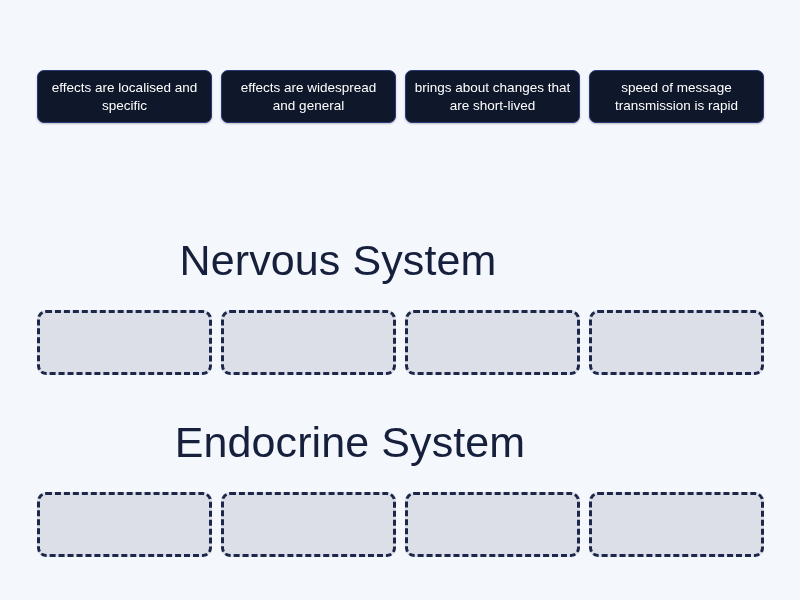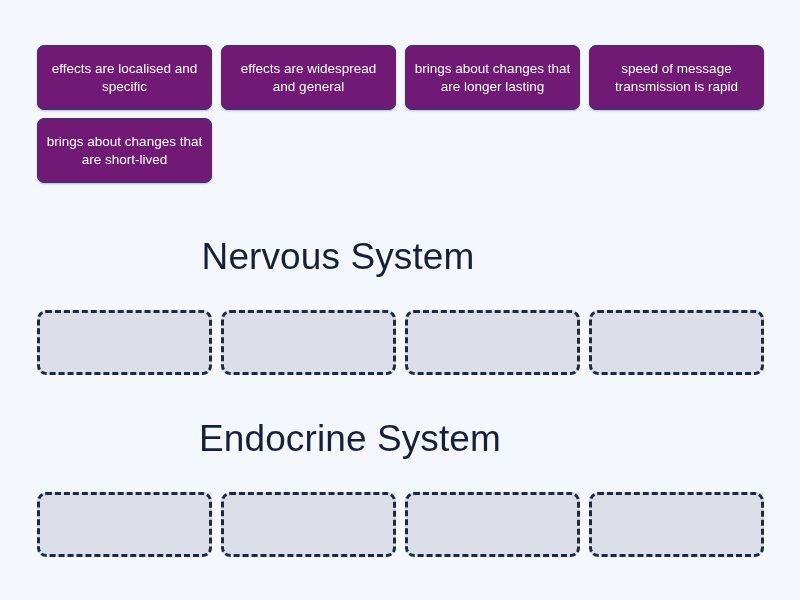--- a/index.html
+++ b/index.html
@@ -30,57 +30,58 @@
     left: 37px;
     top: 45px;
     width: 731px;
     display: flex;
     flex-wrap: wrap;
     gap: 8px 9px;
   }
 
   .tile {
     width: 175px;
-    height: 65px;
-    background: #701a75;
+    height: 53px;
+    background: #0f172a;
     border: 1px solid #2a3a78;
     border-radius: 7px;
     color: #ffffff;
     font-size: 13.5px;
     line-height: 1.28;
     font-weight: 400;
     display: flex;
     align-items: center;
     justify-content: center;
     text-align: center;
     padding: 4px 8px;
     cursor: grab;
     user-select: none;
     box-shadow: 0 1px 2px rgba(10,16,45,0.25);
+    margin-top: 25px;
   }
 
   .tile-text {
     display: block;
     width: 100%;
   }
 
   
   .group {
     position: absolute;
     left: 0;
     width: 800px;
   }
 
   .group-nervous  { top: 236px; }
   .group-endocrine{ top: 418px; padding-left: 12px; }
 
   .group-title {
     width: 676px;
     text-align: center;
-    font-size: 37px;
+    font-size: 43px;
     font-weight: 400;
     color: #16203c;
     letter-spacing: 0.1px;
     line-height: 1.15;
     padding-bottom: 4px;
   }
 
   .slot-row {
     position: absolute;
     left: 37px;
@@ -108,31 +109,28 @@
 
     <div class="tile">
       <span class="tile-text">effects are localised and specific</span>
     </div>
 
 
     <div class="tile">
       <span class="tile-text">effects are widespread and general</span>
     </div>
 
-    <div class="tile">
-      <span class="tile-text">brings about changes that are longer lasting</span>
-    </div>
 
 
     <div class="tile">
-      <span class="tile-text">speed of message transmission is rapid</span>
+      <span class="tile-text">brings about changes that are short-lived</span>
     </div>
 
     <div class="tile">
-      <span class="tile-text">brings about changes that are short-lived</span>
+      <span class="tile-text">speed of message transmission is rapid</span>
     </div>
 
 
   </div>
 
   <div class="group group-nervous">
     <div class="group-title">Nervous System</div>
     <div class="slot-row">
       <div class="slot"></div>
       <div class="slot"></div>

